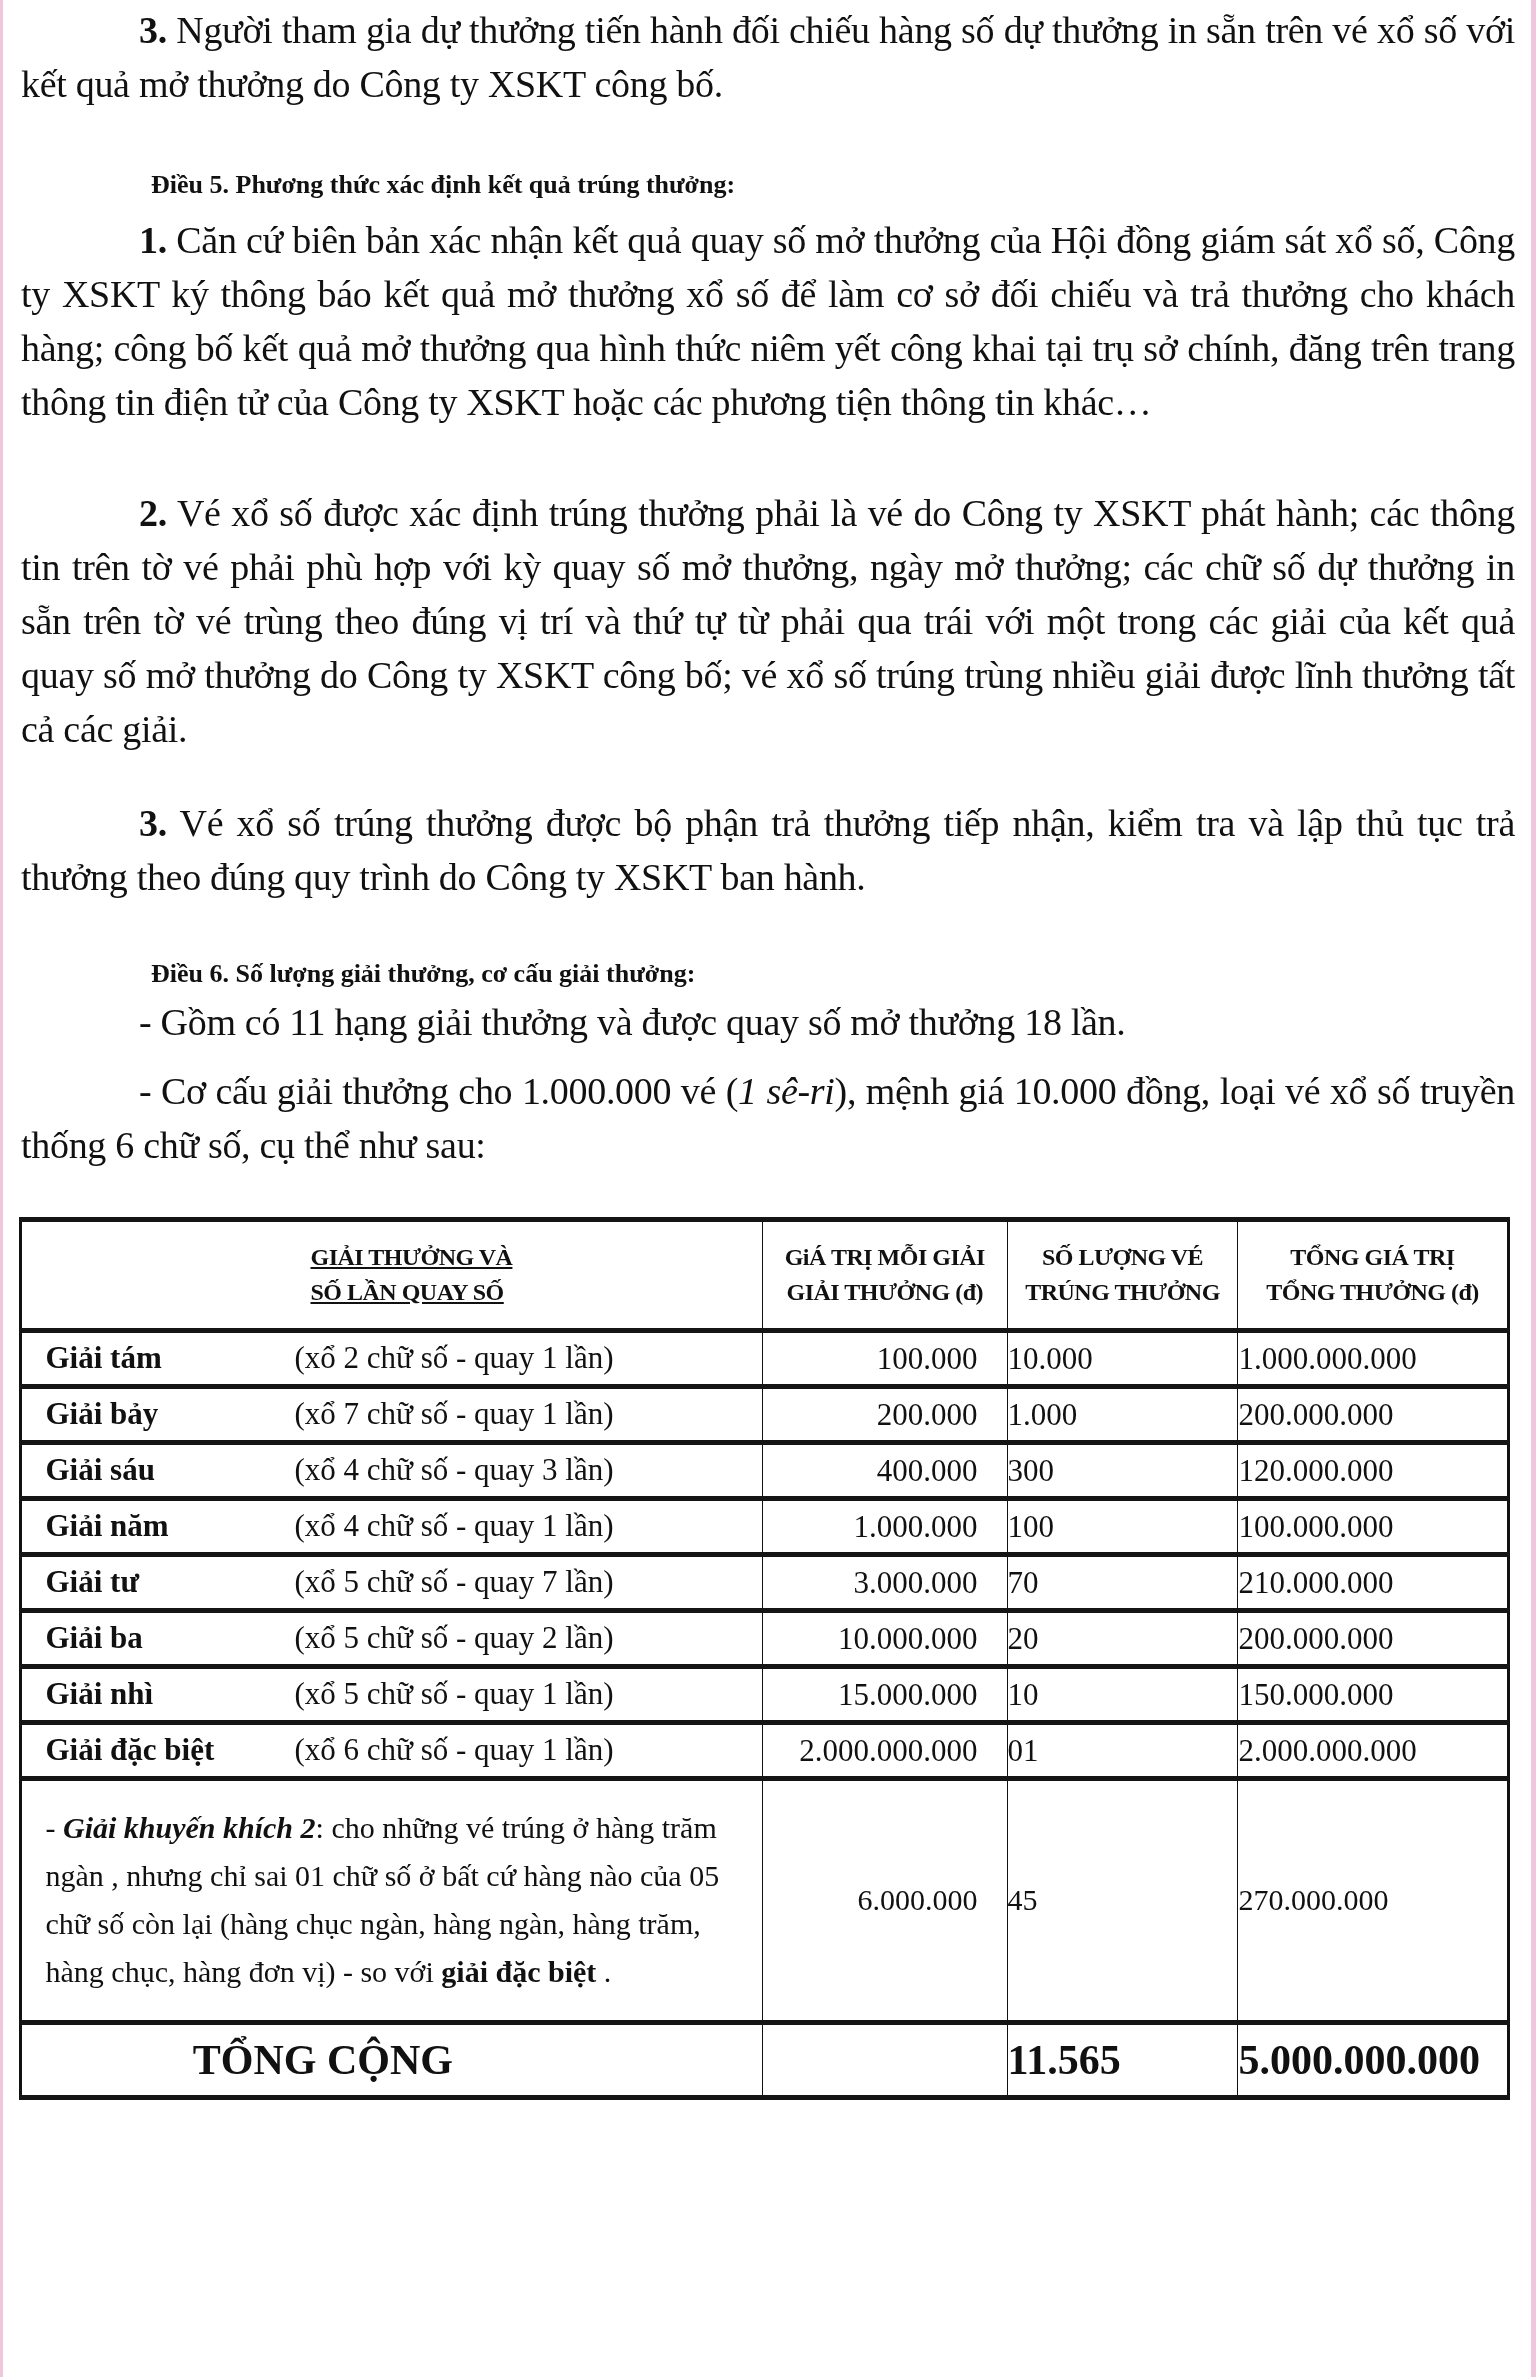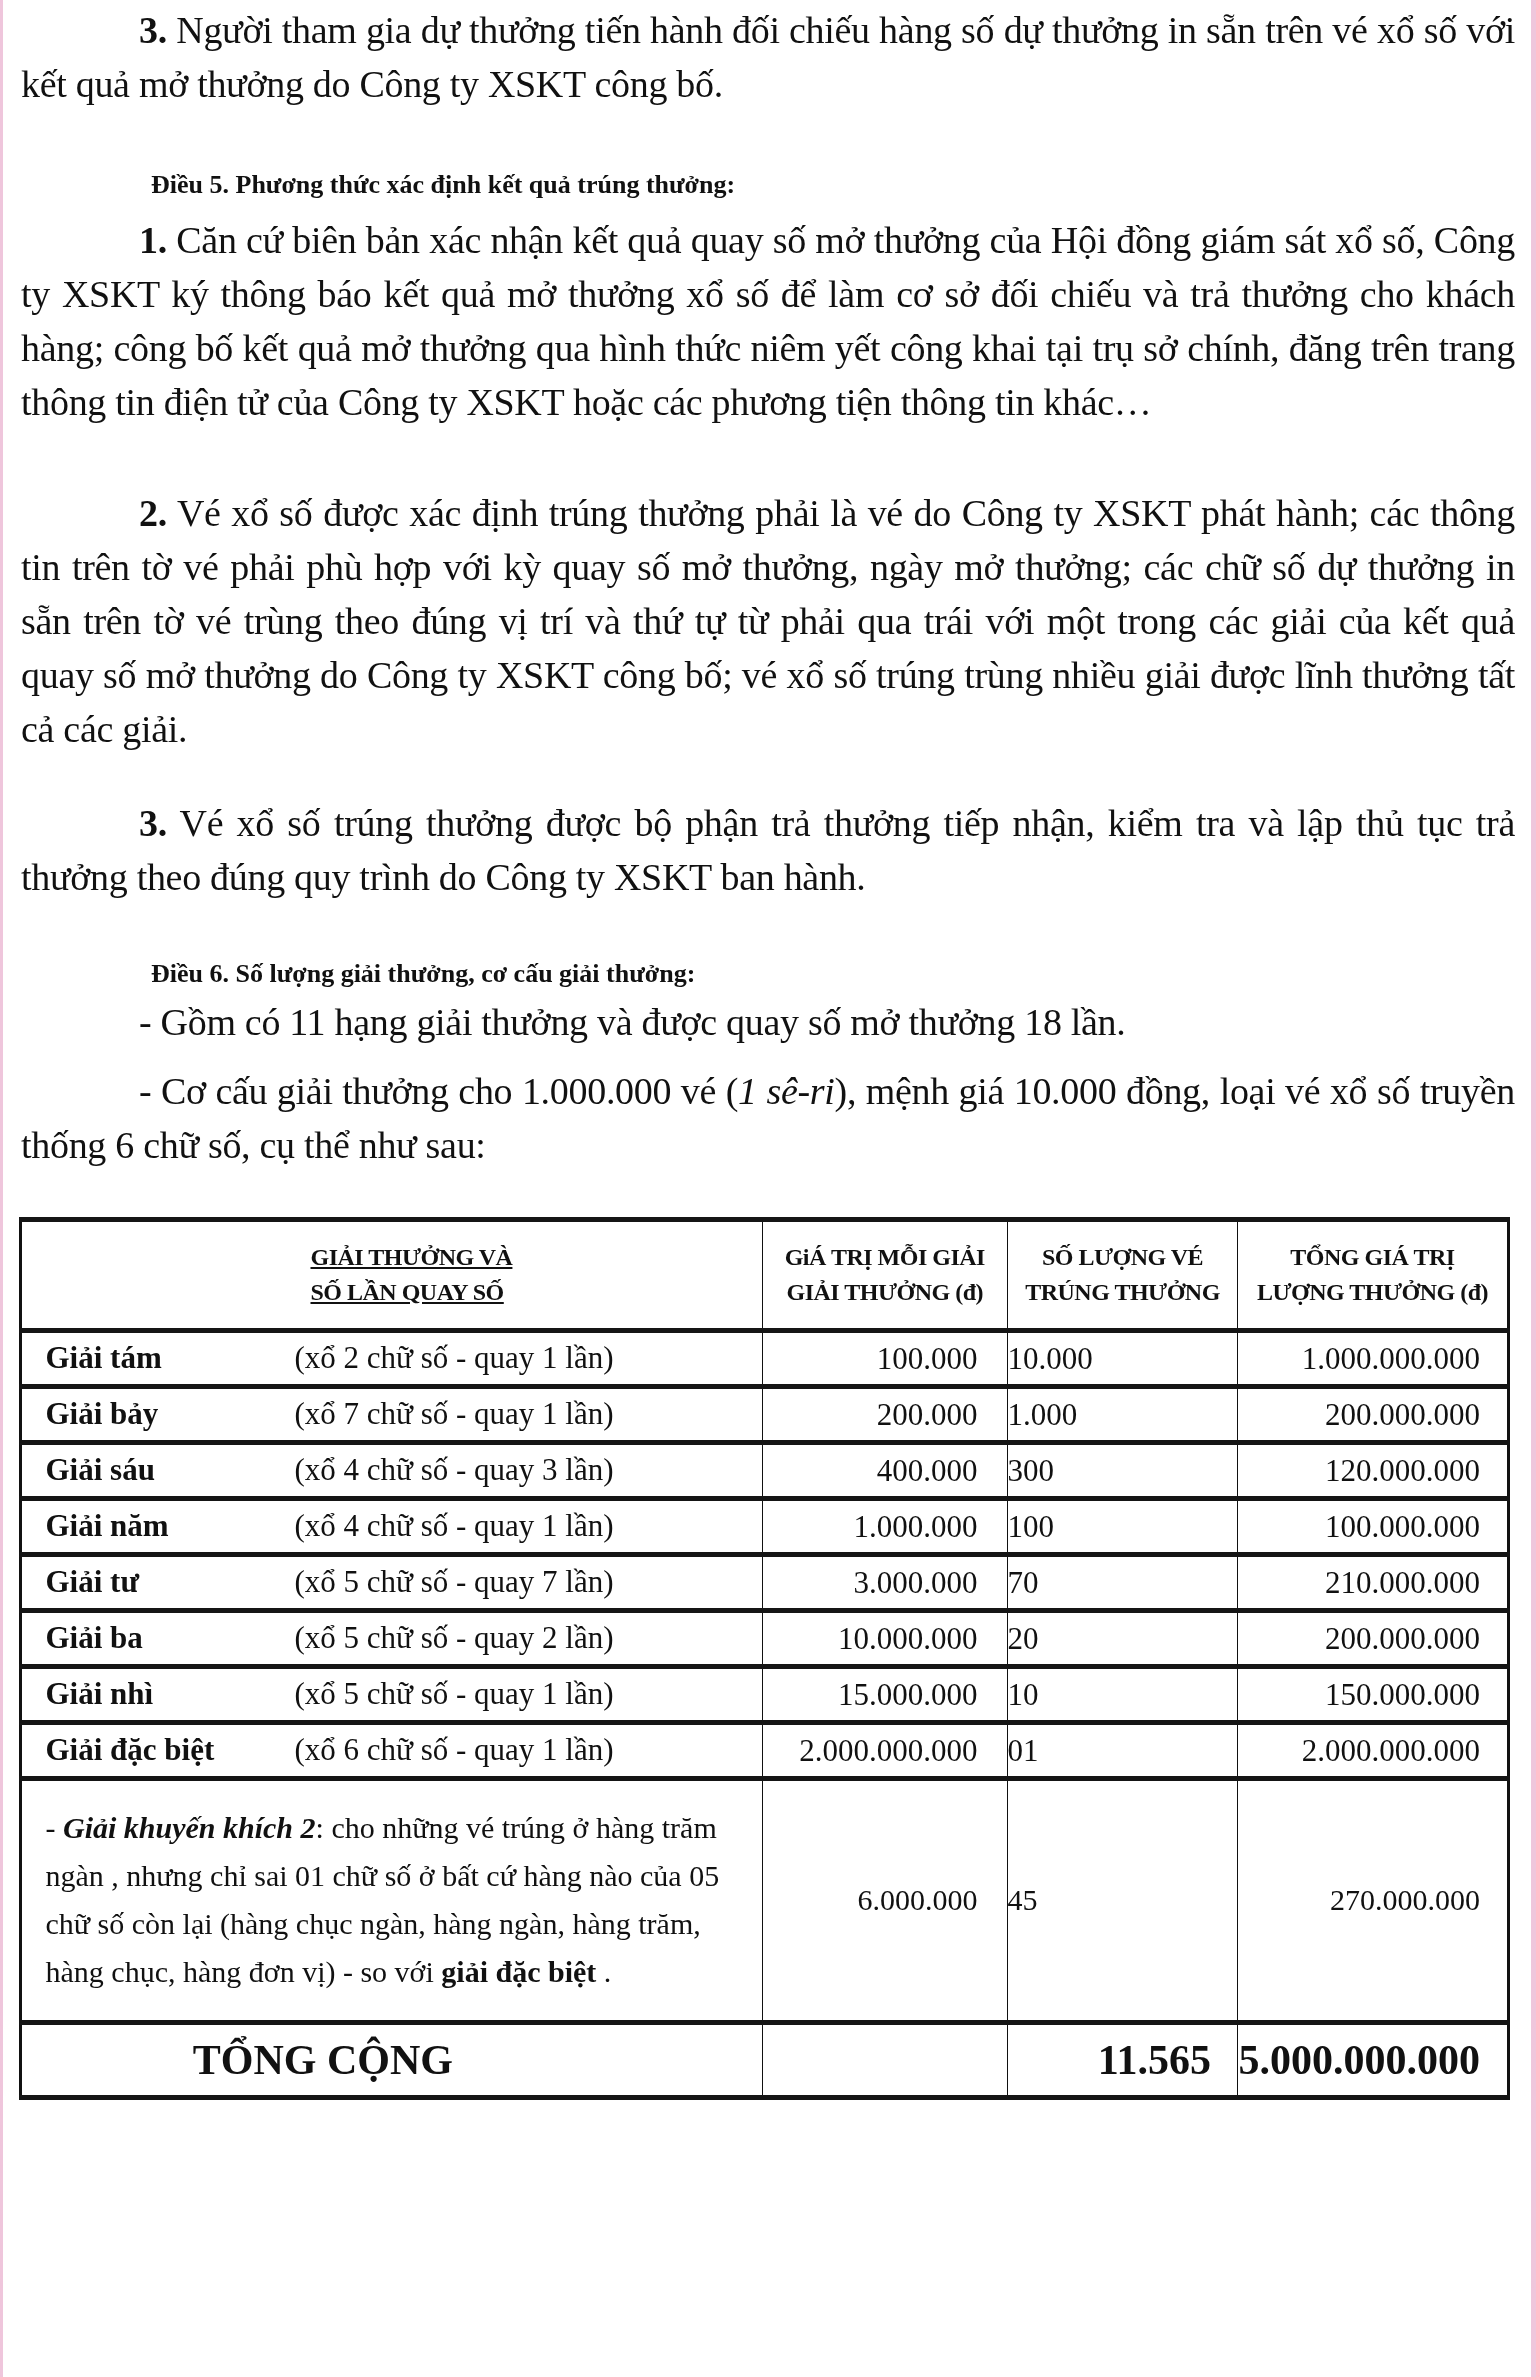--- a/index.html
+++ b/index.html
@@ -58,21 +58,21 @@
     height: 106px; vertical-align: middle; text-align: center;
     letter-spacing: -0.5px;
   }
   th.h1 { text-align: left; padding-left: 289px !important; text-decoration: underline; }
   tr.prize-row td { height: 51px; font-size: 31px; }
   td.name { position: relative; }
   td.name .pname { position: absolute; left: 24px; top: 7.4px; font-weight: bold; }
   td.name .pdesc { position: absolute; left: 273px; top: 7.4px; }
   td.num { text-align: right; padding-right: 29px !important; vertical-align: middle; }
   td.qty { text-align: left; vertical-align: middle; }
-  td.tot { text-align: right; padding-right: 26.5px !important; vertical-align: middle; }
+  td.tot { padding-right: 26.5px !important; vertical-align: middle; }
   tr.cons-row td { font-size: 30px; }
   tr.cons1 td { height: 110px; }
   tr.cons2 td { height: 228px; }
   td.cons-text {
     padding: 5.3px 16px 5.3px 24px !important;
     line-height: 48px; vertical-align: middle;
   }
   .cons-label { font-weight: bold; font-style: italic; }
   .cons-ref { font-weight: bold; }
   tr.total-row td { height: 70px; font-size: 42px; font-weight: bold; vertical-align: middle; }
@@ -108,21 +108,21 @@
       <col class="c1">
       <col class="c2">
       <col class="c3">
       <col class="c4">
     </colgroup>
   <thead>
     <tr>
       <th class="h1"><span>GIẢI THƯỞNG VÀ</span><br><span>SỐ LẦN QUAY SỐ</span></th>
       <th><span>GiÁ TRỊ MỖI GIẢI</span><br><span>GIẢI THƯỞNG (đ)</span></th>
       <th><span>SỐ LƯỢNG VÉ</span><br><span>TRÚNG THƯỞNG</span></th>
-      <th><span>TỔNG GIÁ TRỊ</span><br><span>LƯỢNG THƯỞNG (đ)</span></th>
+      <th><span>TỔNG GIÁ TRỊ</span><br><span>TỔNG THƯỞNG (đ)</span></th>
     </tr>
   </thead>
   <tbody id="prize-body">
   <tr class="prize-row">
     <td class="name">
       <span class="pname">Giải tám</span>
       <span class="pdesc">(xổ 2 chữ số - quay 1 lần)</span>
     </td>
     <td class="num">100.000</td>
     <td class="qty">10.000</td>

